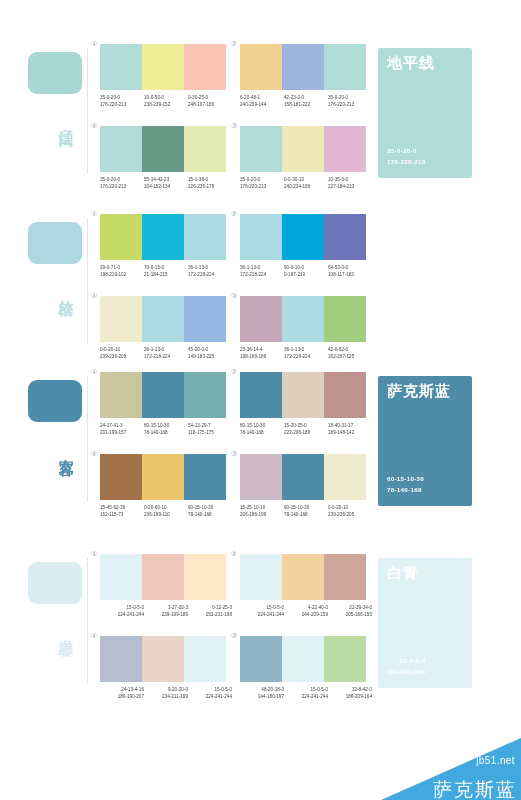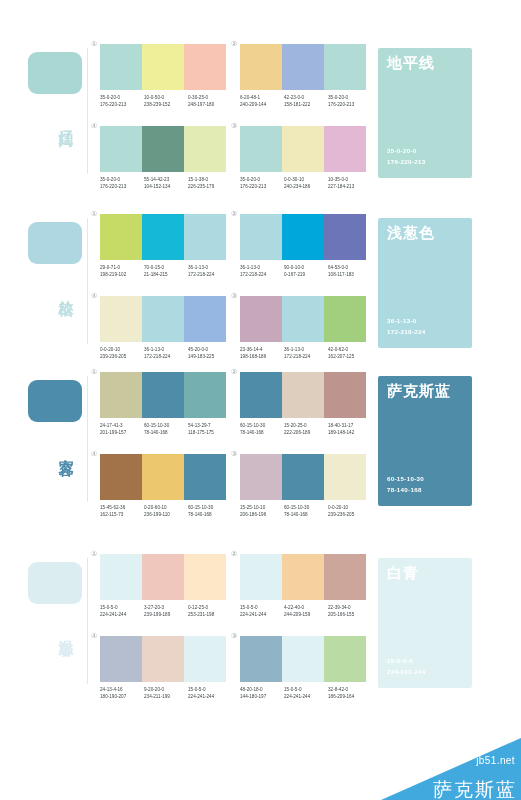--- a/index.html
+++ b/index.html
@@ -405,27 +405,20 @@
                 <span class="cmyk">36-1-13-0</span>
                 <span class="rgb">172-218-224</span>
               </div>
               <div class="code-cell">
                 <span class="cmyk">42-0-62-0</span>
                 <span class="rgb">162-207-125</span>
               </div>
             </div>
           </div>
         </div>
-        <div class="feature" style="background: rgb(172, 218, 224);">
-          <div class="feature-name">浅葱色</div>
-          <div class="feature-codes">
-            <span>36-1-13-0</span>
-            <span>172-218-224</span>
-          </div>
-        </div>
       </div>
       <div class="section" style="top: 350px; padding-left: 43px;">
         <div class="section-bg"></div>
         <div class="left-col">
           <div class="chip" style="background: rgb(77, 140, 171);"></div>
           <div class="vlabel" style="color: rgb(79, 140, 171);">宽容</div>
         </div>
         <div class="divider"></div>
         <div class="groups">
           <div class="group g1">
@@ -518,21 +511,21 @@
           </div>
         </div>
         <div class="feature" style="background: rgb(78, 140, 168);">
           <div class="feature-name">萨克斯蓝</div>
           <div class="feature-codes">
             <span>60-15-10-30</span>
             <span>78-140-168</span>
           </div>
         </div>
       </div>
-      <div class="section" style="top: 532px;">
+      <div class="section" style="top: 532px; text-align: right;">
         <div class="section-bg"></div>
         <div class="left-col">
           <div class="chip" style="background: rgb(220, 237, 241);"></div>
           <div class="vlabel" style="color: rgb(220, 236, 242);">温馨</div>
         </div>
         <div class="divider"></div>
         <div class="groups">
           <div class="group g1">
             <div class="group-num">①</div>
             <div class="swatch-row">

